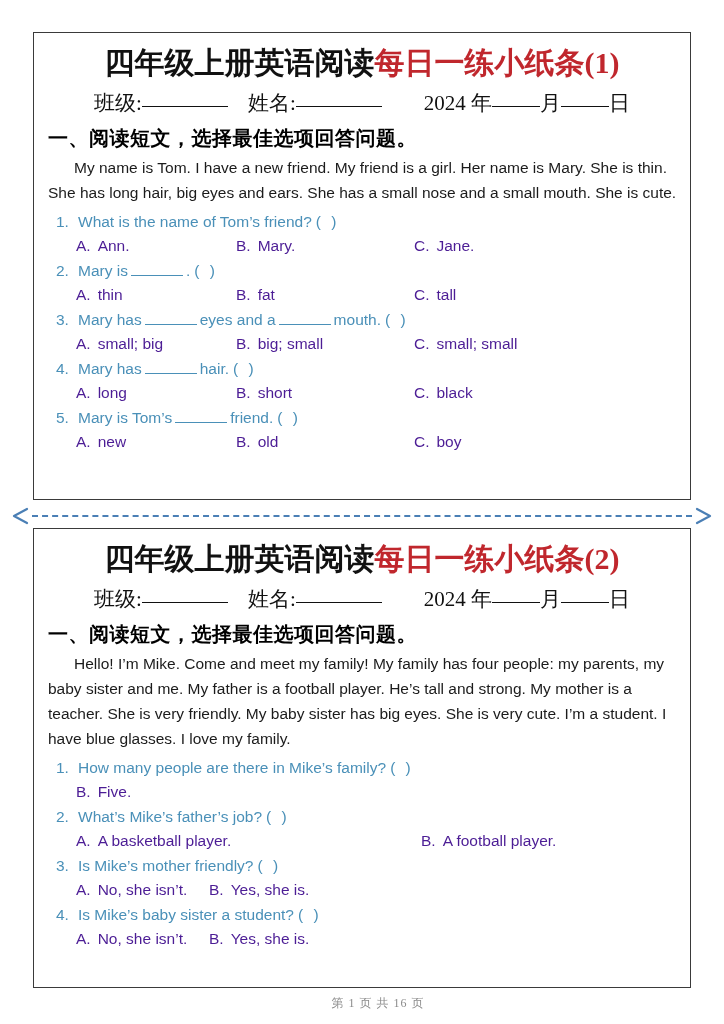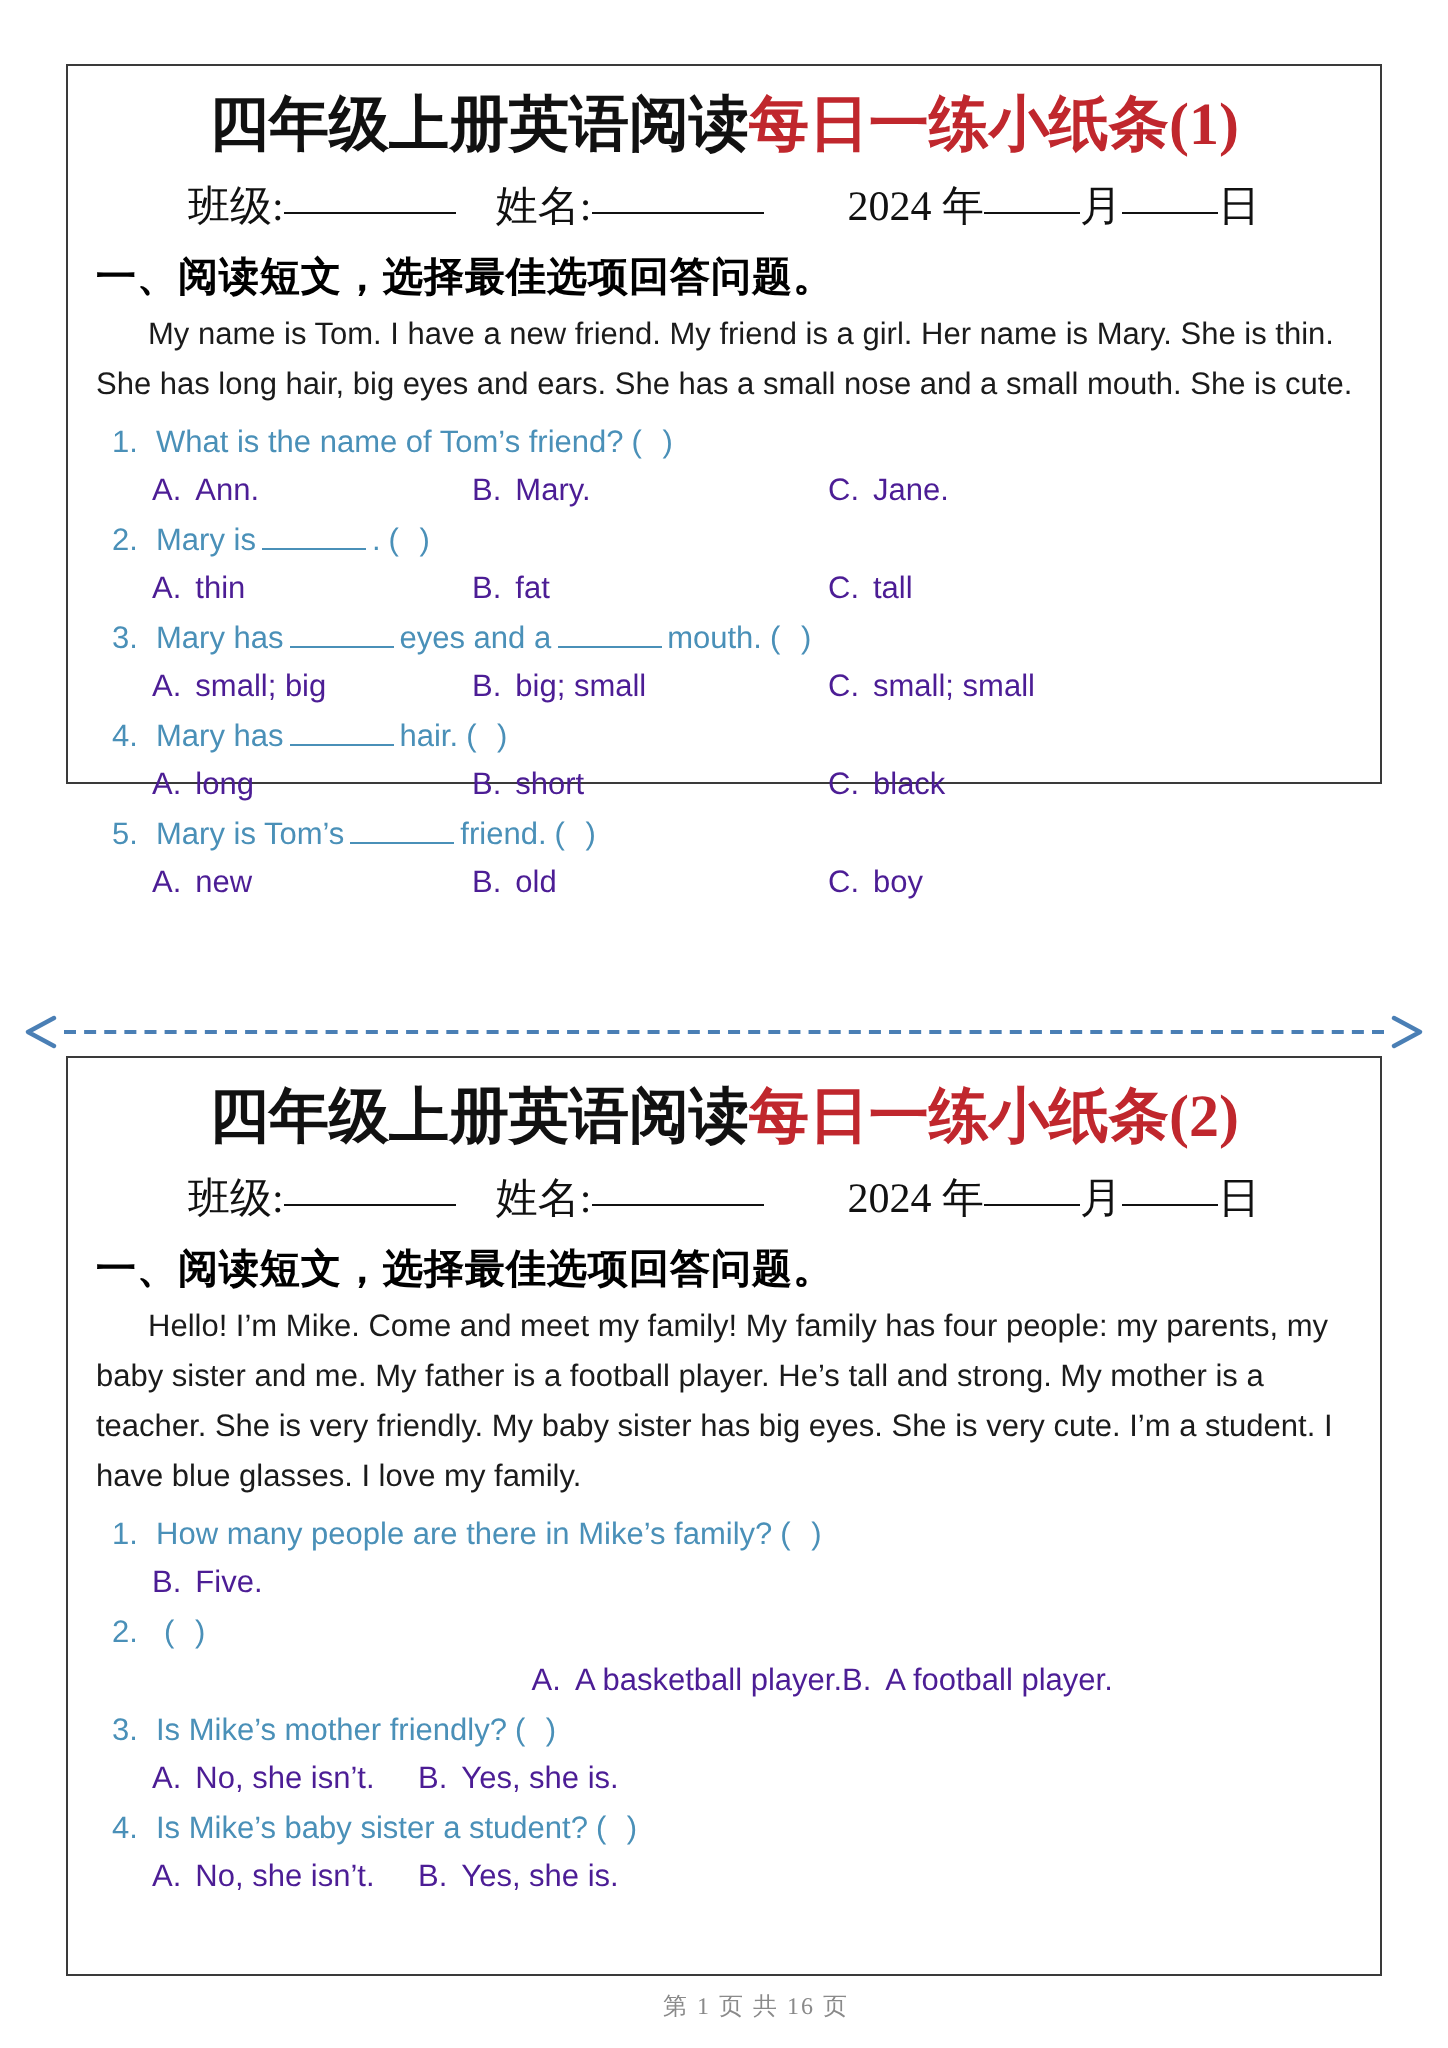--- a/index.html
+++ b/index.html
@@ -24,21 +24,21 @@
   
   .card {
     position: absolute;
     left: 33px;
     width: 658px;
     box-sizing: border-box;
     border: 1.6px solid #3a3a3a;
     background: #ffffff;
     padding: 6px 12px 8px 12px;
   }
-  .card--one { top: 32px; height: 360px; }
+  .card--one { top: 32px; height: 468px; }
   .card--two { top: 528px; height: 460px; }
 
   
   .title {
     text-align: center;
     font-family: "Liberation Serif", serif;
     font-weight: bold;
     font-size: 30px;
     letter-spacing: 0px;
     line-height: 40px;
@@ -124,21 +124,21 @@
     white-space: nowrap;
   }
   .opt { flex: none; }
   .opt-label { margin-right: 7px; }
   
   .opts--3 .opt:nth-child(1) { width: 160px; }
   .opts--3 .opt:nth-child(2) { width: 178px; }
   
   .opts--2n .opt:nth-child(1) { width: 140px; }
   
-  .opts--2w .opt:nth-child(1) { width: 345px; text-align: right; }
+  .opts--2w .opt:nth-child(1) { width: 345px; }
   
   .opts--2t .opt:nth-child(1) { width: 133px; }
 
   
   .divider {
     position: absolute;
     left: 10px;
     top: 507px;
     width: 704px;
     height: 18px;
@@ -315,20 +315,21 @@
             <span>How many people are there in Mike’s family?</span>
             <span class="paren">(  )</span>
           </span>
         </div>
         <div class="opts opts--2n">
           <span class="opt"><span class="opt-label">B.</span><span>Five.</span></span>
         </div>
         <div class="q">
           <span class="q-num">2.</span>
           <span class="q-text">
+            <span>What’s Mike’s father’s job?</span>
             <span class="paren">(  )</span>
           </span>
         </div>
         <div class="opts opts--2w">
           <span class="opt"><span class="opt-label">A.</span><span>A basketball player.</span></span>
           <span class="opt"><span class="opt-label">B.</span><span>A football player.</span></span>
         </div>
         <div class="q">
           <span class="q-num">3.</span>
           <span class="q-text">

